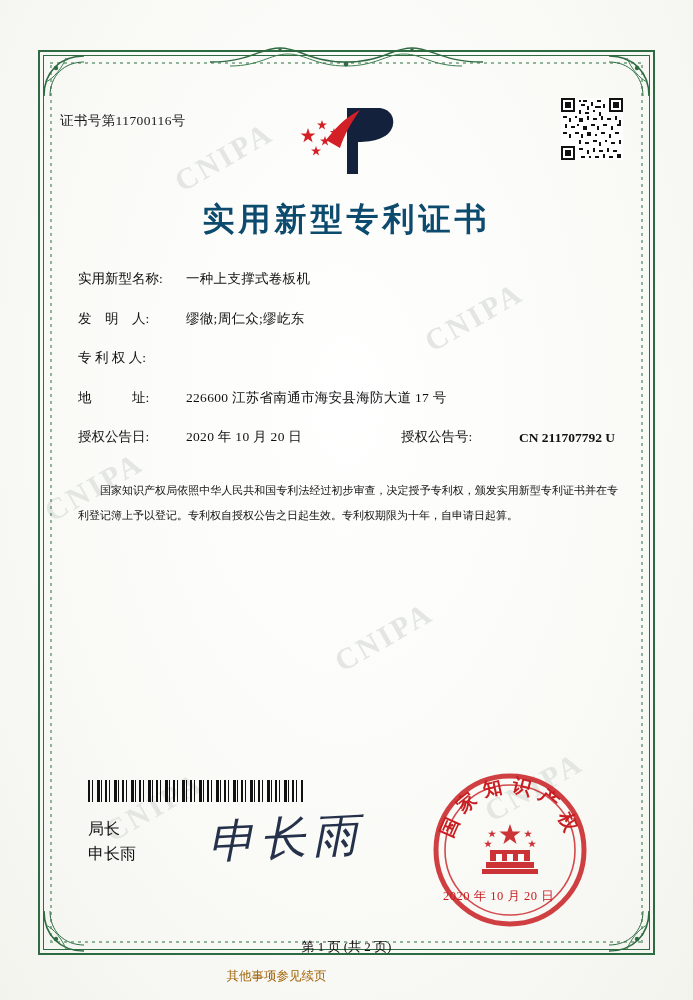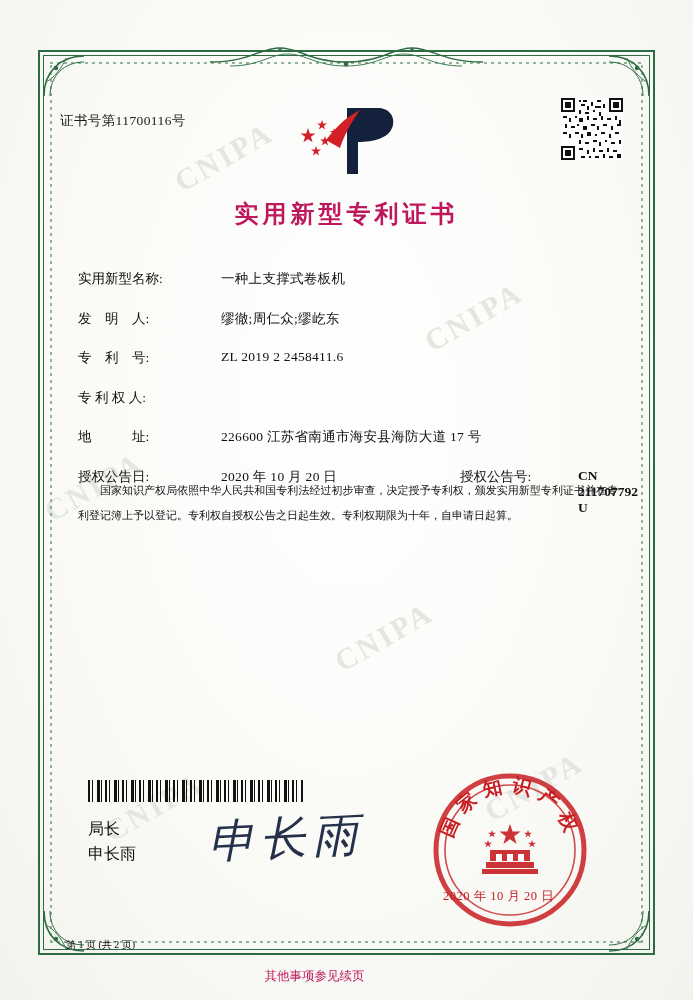--- a/index.html
+++ b/index.html
@@ -115,55 +115,53 @@
   .logo {
     position: absolute;
     left: 232px; top: 22px;
     width: 110px; height: 78px;
   }
   .title {
     position: absolute;
     left: 0; top: 118px;
     width: 573px;
     text-align: center;
-    font-size: 24px;
+    font-size: 32px;
     font-weight: 700;
     letter-spacing: 4px;
-    color: #be185d;
+    color: #0c4a6e;
     font-family: "DejaVu Serif", serif;
   }
 
   .fields {
     position: absolute;
     left: 18px; top: 190px;
     width: 545px;
   }
   .field-row {
     display: flex;
-    align-items: flex-start;
+    align-items: flex-end;
     margin-bottom: 21.5px;
     font-size: 13.5px;
     color: #111;
   }
   .field-label {
     width: 108px;
     flex: 0 0 108px;
     letter-spacing: 0px;
     white-space: nowrap;
   }
   .field-value {
     flex: 1;
     letter-spacing: .3px;
-    margin-left: 35px;
   }
   .field-row.two-col .field-value { flex: 0 0 215px; }
   .sub-label {
     flex: 0 0 118px;
     white-space: nowrap;
-    margin-left: 24px;
   }
   .sub-value { flex: 1; font-weight: bold; }
 
   .paragraphs {
     position: absolute;
     left: 18px; top: 398px;
     width: 540px;
     font-size: 11px;
     line-height: 25px;
     color: #111;
@@ -210,34 +208,34 @@
   .seal-date {
     position: absolute;
     left: 383px; top: 808px;
     font-size: 12.5px;
     color: #c81e22;
     letter-spacing: .5px;
   }
 
   .page-no {
     position: absolute;
-    left: 6px; top: 858px;
+    left: 0; top: 858px;
     width: 573px;
-    font-size: 10px;
+    text-align: center;
+    font-size: 13px;
     color: #111;
   }
 
   .footer-note {
     position: absolute;
     left: 0; top: 968px;
     width: 553px;
     text-align: center;
     font-size: 12.5px;
-    color: #be185d;
-    padding-left: 38px;
+    color: #a16207;
   }
 </style>
 </head>
 <body>
 
 <div class="page">
   <div class="paper-bg"></div>
 
   <div class="watermark wm1">CNIPA</div>
   <div class="watermark wm2">CNIPA</div>
@@ -403,24 +401,20 @@
     <div class="fields">
       <div class="field-row">
         <div class="field-label">实用新型名称:</div>
         <div class="field-value">一种上支撑式卷板机</div>
       </div>
       <div class="field-row">
         <div class="field-label">发　明　人:</div>
         <div class="field-value">缪徹;周仁众;缪屹东</div>
       </div>
       <div class="field-row">
-        <div class="field-label">专　利　号:</div>
-        <div class="field-value">ZL 2019 2 2458411.6</div>
-      </div>
-      <div class="field-row">
         <div class="field-label">专 利 权 人:</div>
       </div>
       <div class="field-row">
         <div class="field-label">地　　　址:</div>
         <div class="field-value">226600 江苏省南通市海安县海防大道 17 号</div>
       </div>
       <div class="field-row two-col">
         <div class="field-label">授权公告日:</div>
         <div class="field-value">2020 年 10 月 20 日</div>
         <div class="sub-label">授权公告号:</div>

